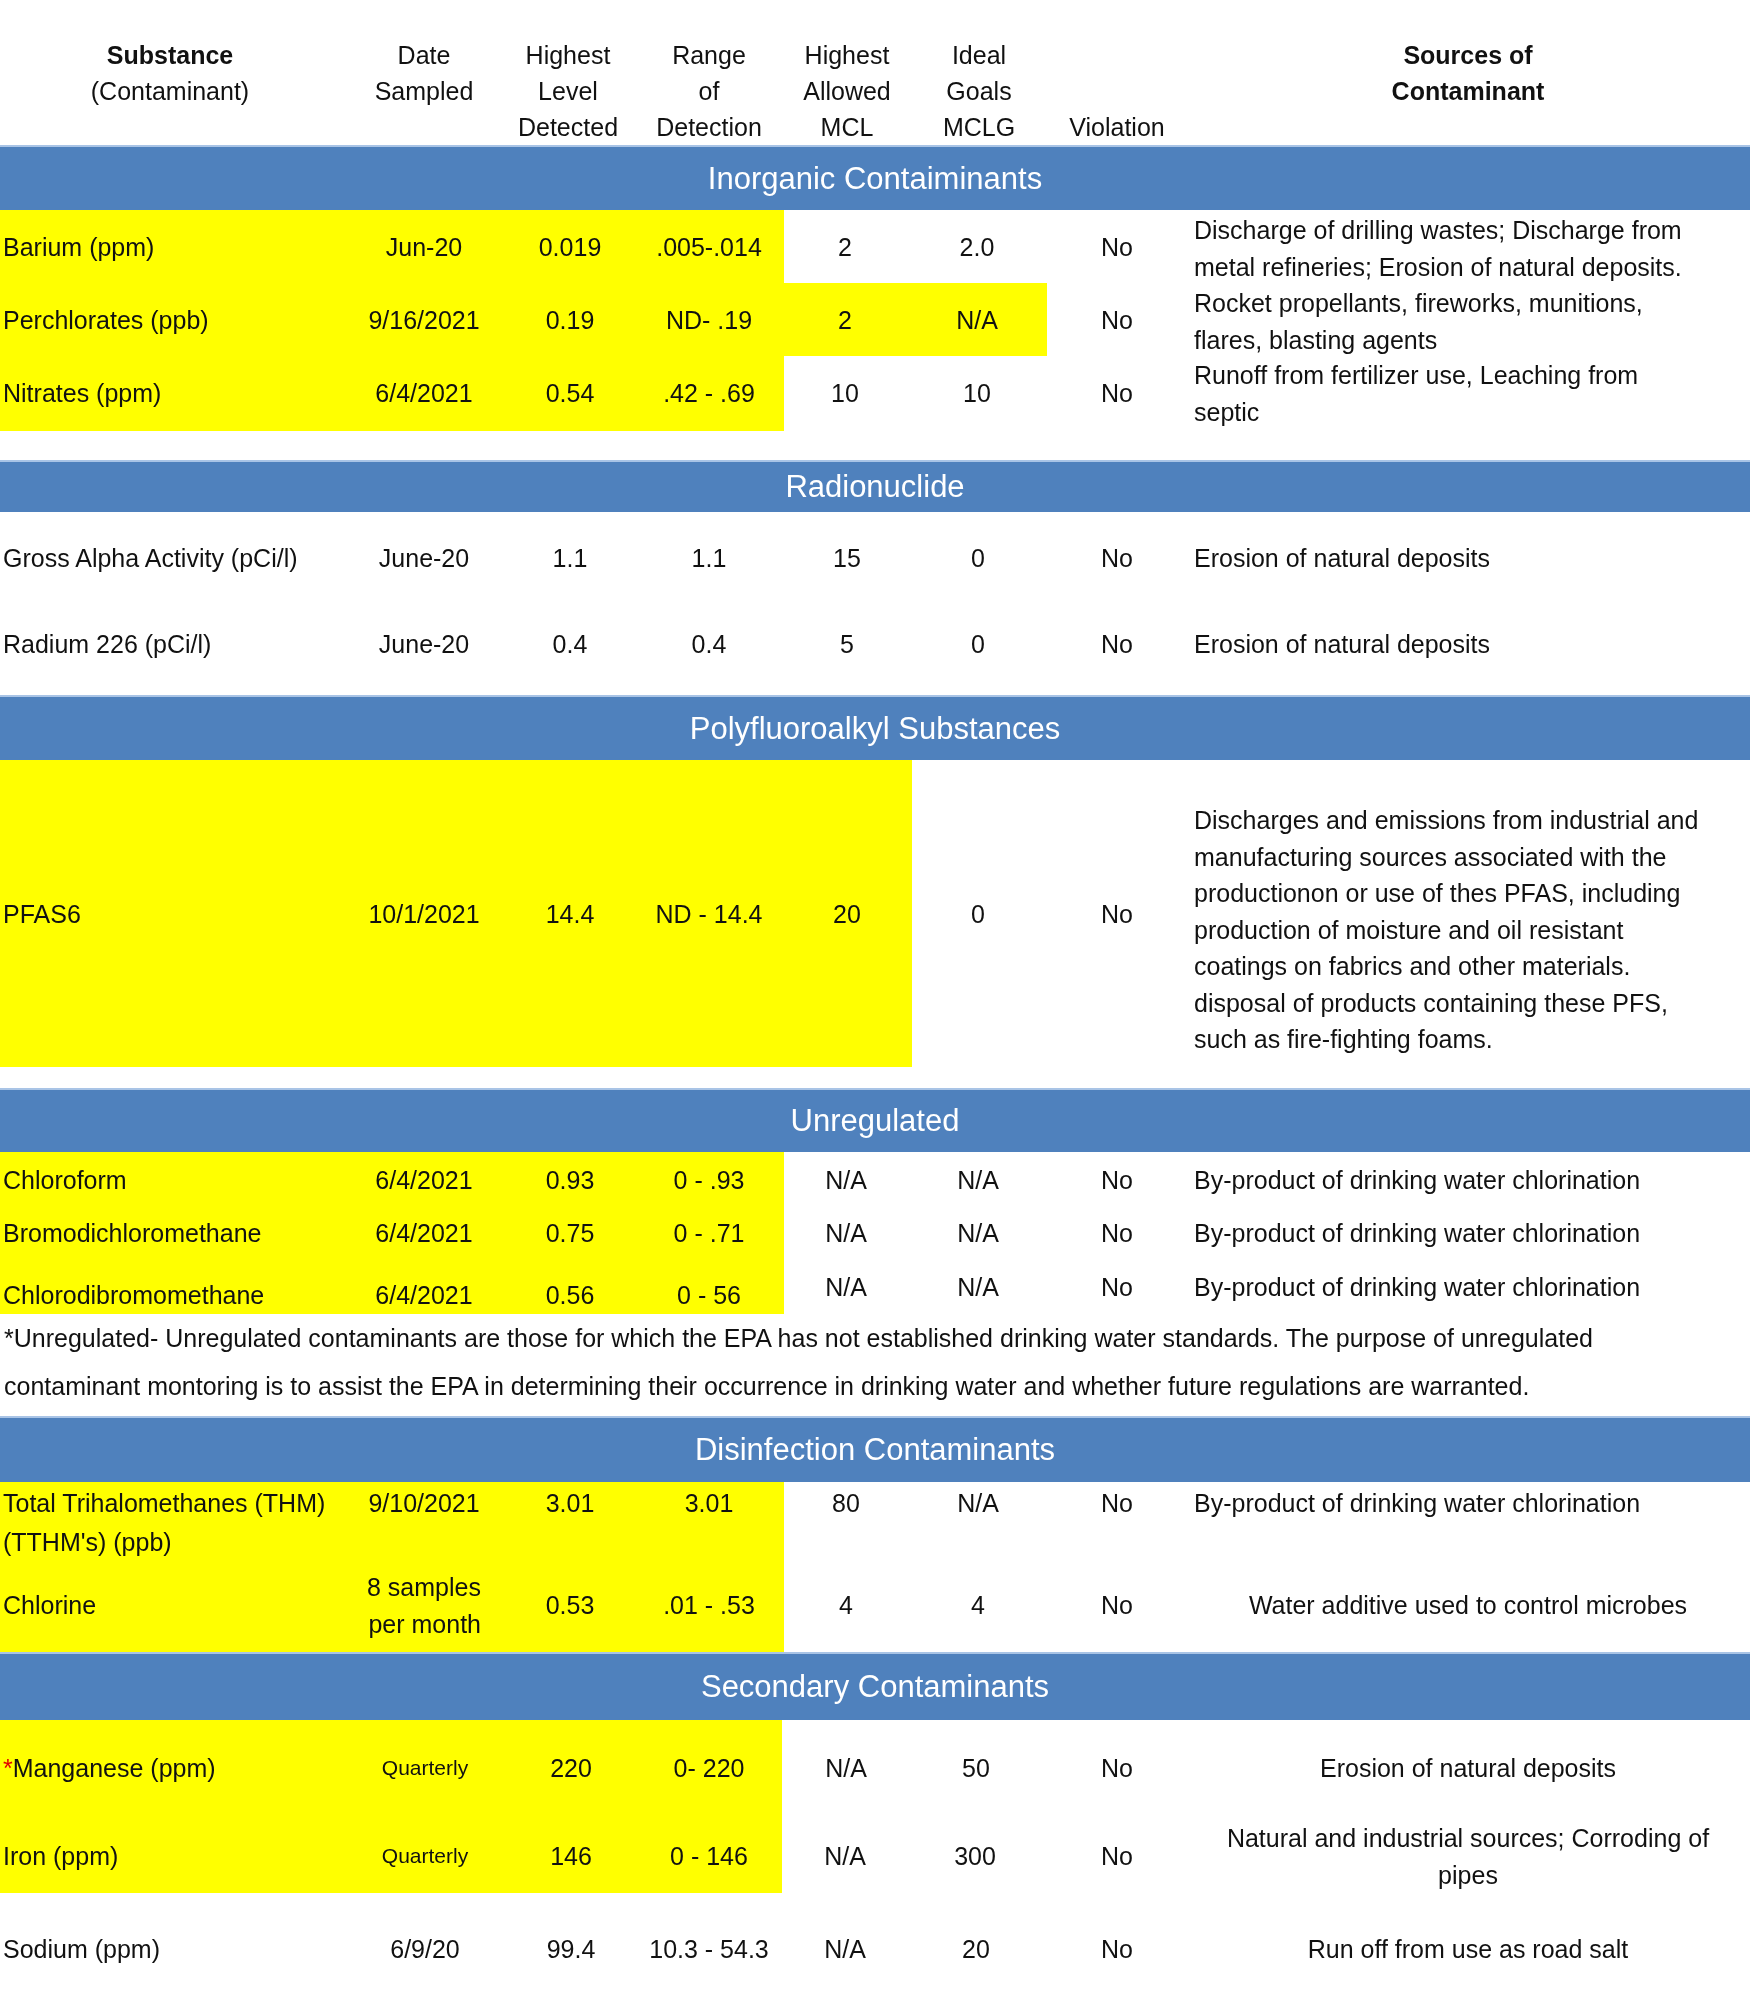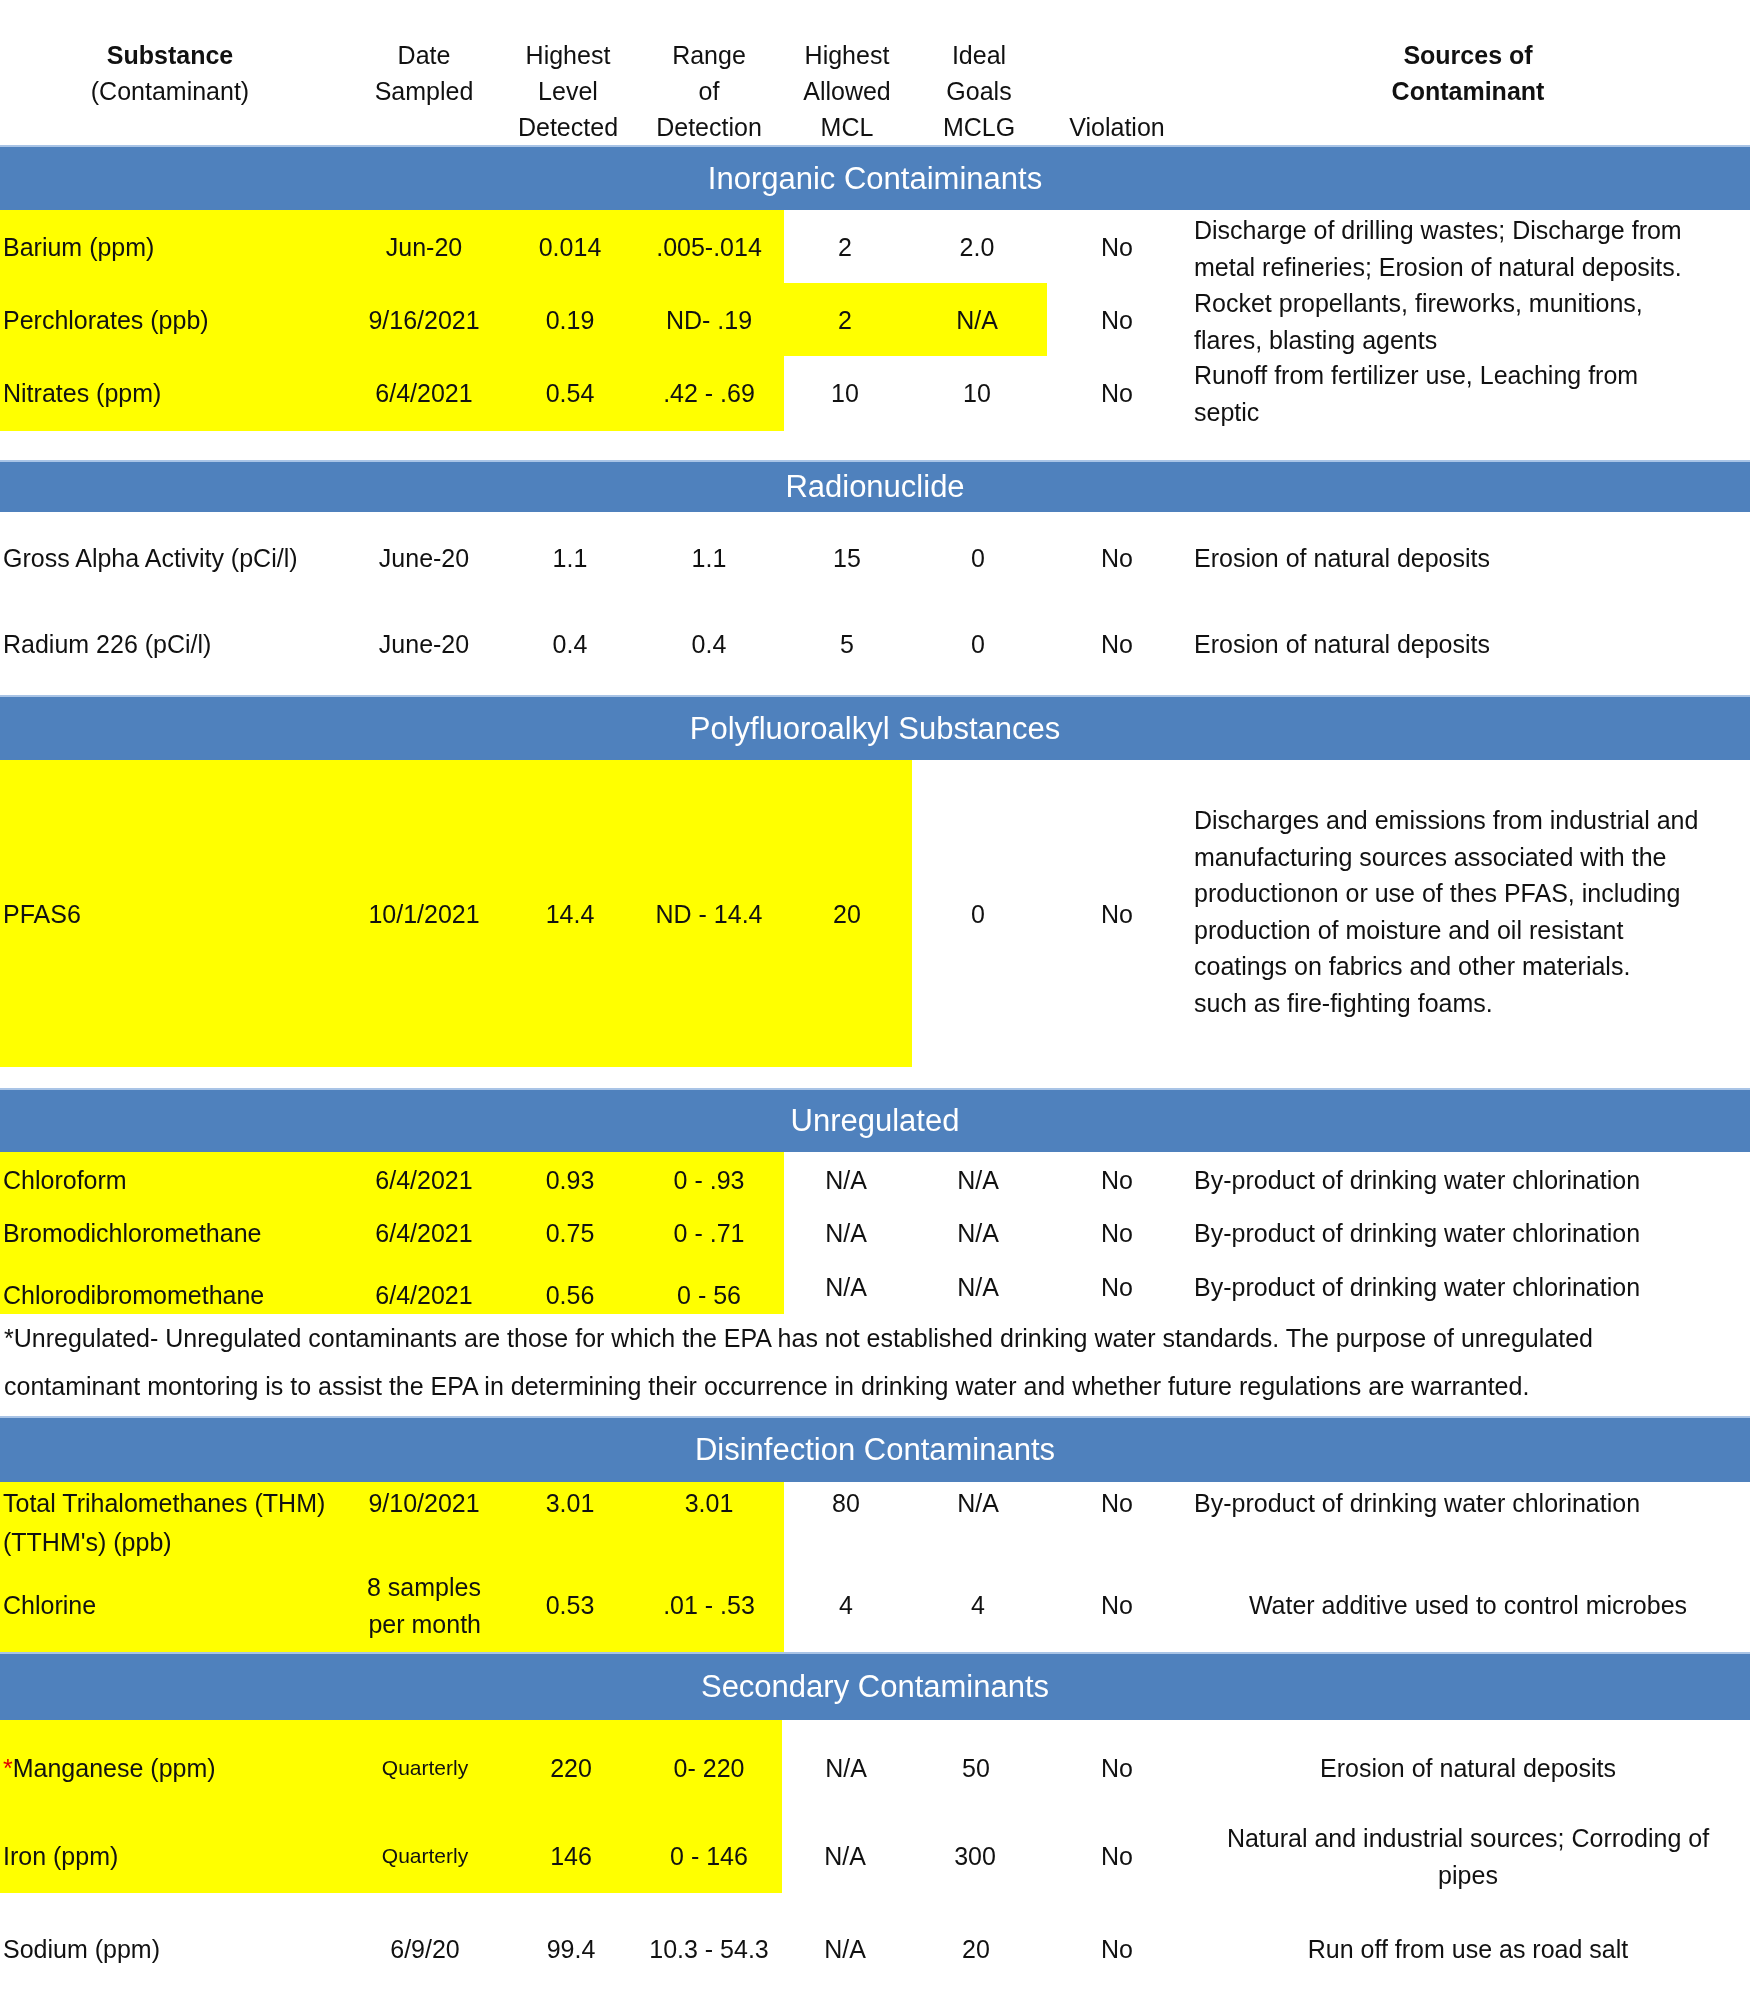--- a/index.html
+++ b/index.html
@@ -79,21 +79,21 @@
 <div class="band" style="top:1416px;height:66px;">
     <span>Disinfection Contaminants</span>
   </div>
 <div class="band" style="top:1652px;height:68px;">
     <span>Secondary Contaminants</span>
   </div>
 
 <div>
   <span class="cell" style="left:3px;top:247px;">Barium  (ppm)</span>
   <span class="cell c" style="left:424px;top:247px;">Jun-20</span>
-  <span class="cell c" style="left:570px;top:247px;">0.014</span>
+  <span class="cell c" style="left:570px;top:247px;">0.019</span>
   <span class="cell c" style="left:709px;top:247px;">.005-.014</span>
   <span class="cell c" style="left:845px;top:247px;">2</span>
   <span class="cell c" style="left:977px;top:247px;">2.0</span>
   <span class="cell c" style="left:1117px;top:247px;">No</span>
   <div class="src" style="left:1194px;top:212px;">
     <div>Discharge of drilling wastes; Discharge from</div>
     <div>metal refineries; Erosion of natural deposits.</div>
   </div>
 </div>
 <div>
@@ -151,20 +151,21 @@
   <span class="cell c" style="left:709px;top:914px;">ND - 14.4</span>
   <span class="cell c" style="left:847px;top:914px;">20</span>
   <span class="cell c" style="left:978px;top:914px;">0</span>
   <span class="cell c" style="left:1117px;top:914px;">No</span>
   <div class="src" style="left:1194px;top:774px;margin-top:28px;">
     <div>Discharges and emissions from industrial and</div>
     <div>manufacturing sources associated with the</div>
     <div>productionon or use of thes PFAS, including</div>
     <div>production of moisture and oil resistant</div>
     <div>coatings on fabrics and other materials.</div>
+    <div>disposal of products containing these PFS,</div>
     <div>such as fire-fighting foams.</div>
   </div>
 </div>
 
 <div>
   <span class="cell" style="left:3px;top:1180px;">Chloroform</span>
   <span class="cell c" style="left:424px;top:1180px;">6/4/2021</span>
   <span class="cell c" style="left:570px;top:1180px;">0.93</span>
   <span class="cell c" style="left:709px;top:1180px;">0 - .93</span>
   <span class="cell c" style="left:846px;top:1180px;">N/A</span>

